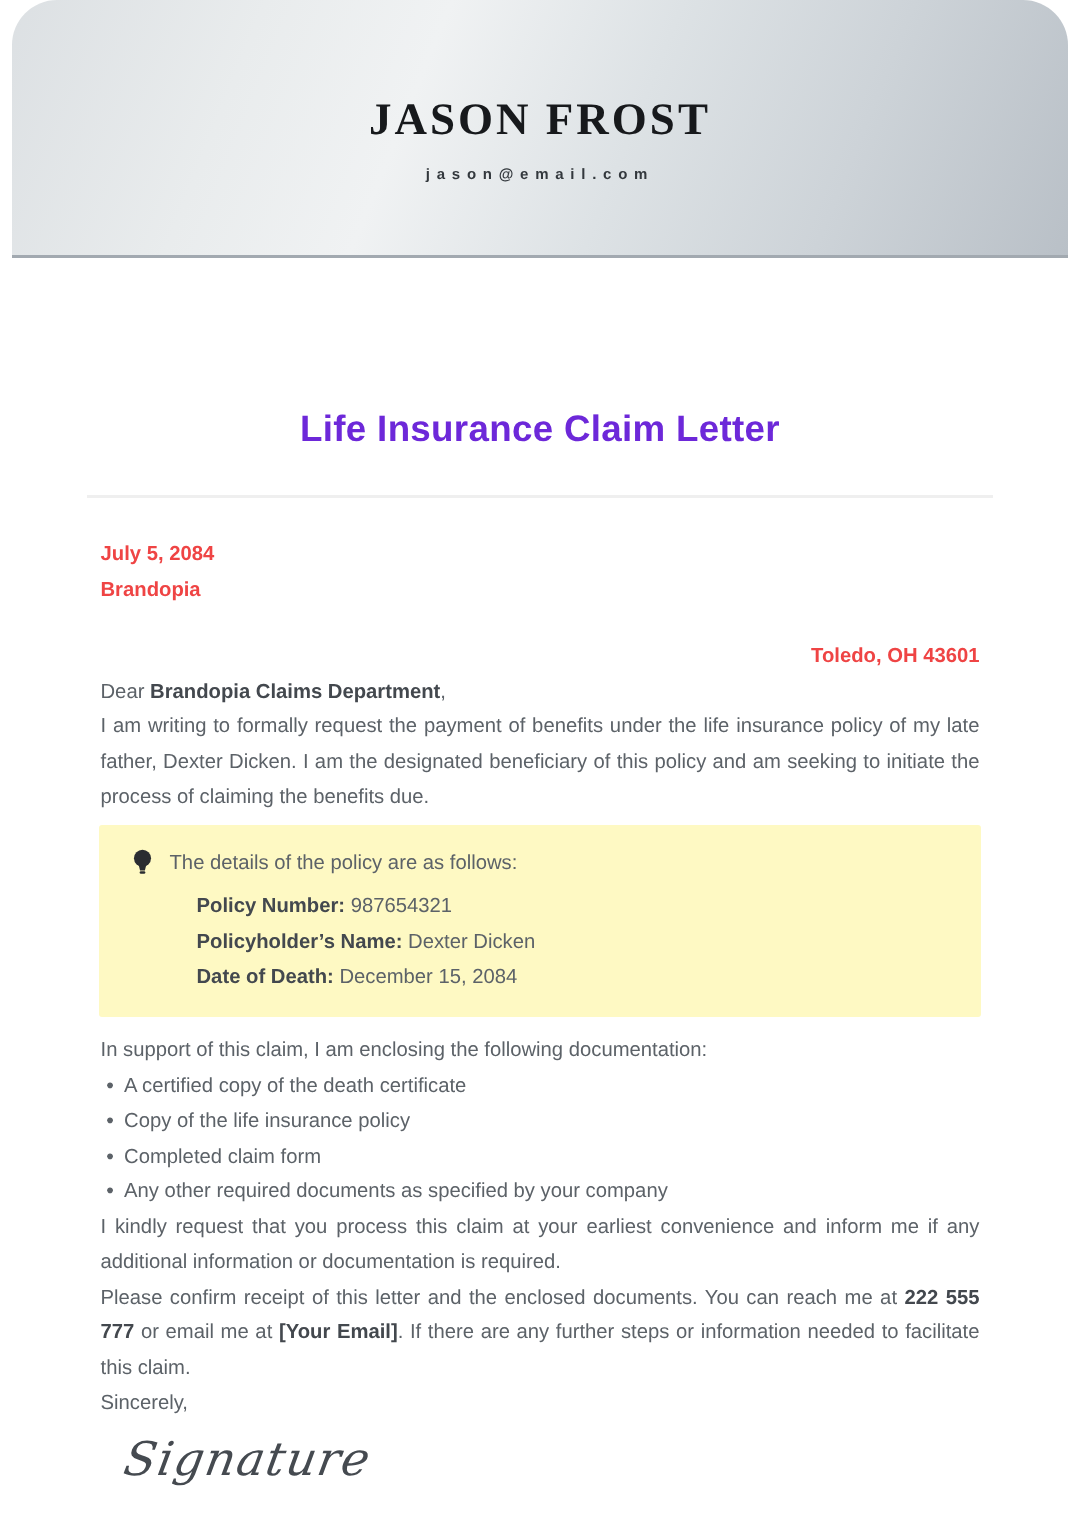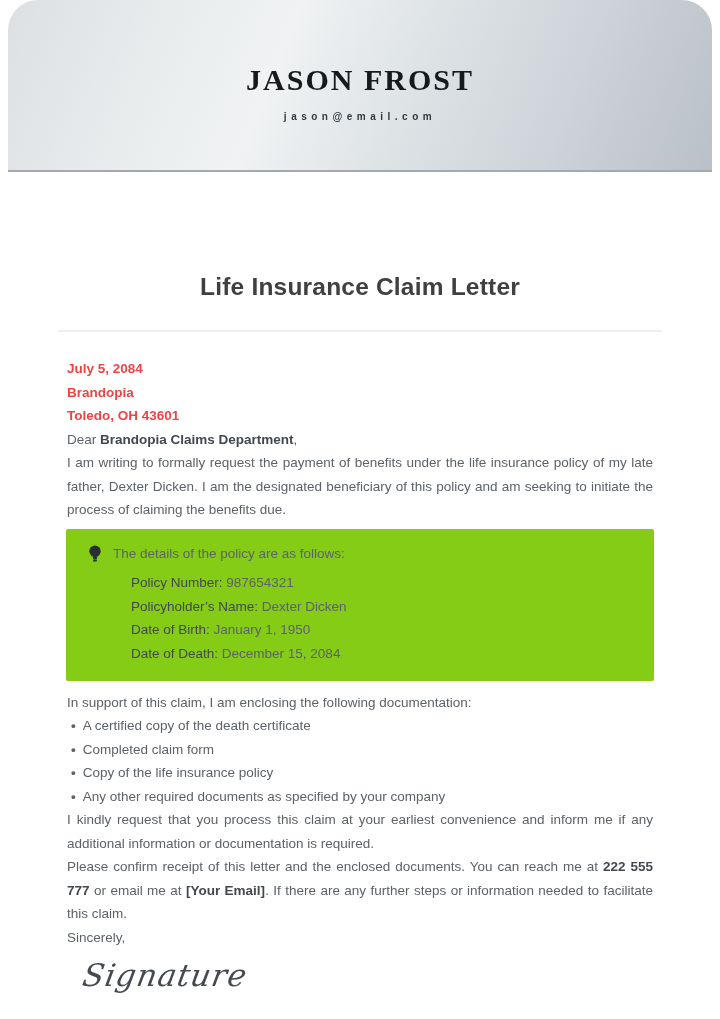--- a/index.html
+++ b/index.html
@@ -50,57 +50,57 @@
     padding: 0 59px;
     color: #5c6268;
     font-size: 13.5px;
     line-height: 23.5px;
   }
   .doc-title {
     text-align: center;
     font-size: 24.5px;
     line-height: 30px;
     font-weight: 700;
-    color: #404040;
+    color: #6d28d9;
     letter-spacing: 0.2px;
     margin-top: 100px;
   }
   .title-divider {
     border: none;
     border-top: 2px solid #efefef;
     margin: 28px -9px 0 -9px;
   }
 
   .date-block { margin-top: 25px; }
   .date-block p { font-weight: 700; color: #ef4444; }
-  .address-line { margin-top: 0; }
+  .address-line { margin-top: 21px; text-align: right; }
 
   .salutation strong, .content strong { color: #43484e; font-weight: 700; }
   .justify { text-align: justify; }
 
   
   .policy-box {
-    background: #84cc16;
+    background: #fef9c3;
     border-radius: 2px;
     margin: 7px -1px 10px -1px;
     padding: 13px 20px 15px 20px;
   }
   .policy-heading {
     display: flex;
     align-items: flex-start;
   }
   .bulb-icon {
     flex: 0 0 auto;
     width: 14px;
     margin: 3px 11px 0 2px;
     display: inline-flex;
   }
   .policy-rows { margin: 6px 0 0 45px; }
   .policy-row { line-height: 23.7px; }
-  .policy-row .label { font-weight: 400; color: #43484e; }
+  .policy-row .label { font-weight: 700; color: #43484e; }
 
   
   .enclosure-list { list-style: none; }
   .enclosure-list li { line-height: 23.5px; padding-left: 4px; }
   .enclosure-list li::before {
     content: "\2022";
     font-weight: 700;
     margin-right: 7px;
     color: #5c6268;
   }
@@ -150,31 +150,30 @@
             <circle cx="7" cy="6.2" r="5.7" fill="#2a2d31"></circle>
             <path d="M4.6 11.2 L9.4 11.2 L8.6 14.4 L5.4 14.4 Z" fill="#2a2d31"></path>
             <rect x="5.1" y="14.8" width="3.8" height="1.7" rx="0.85" fill="#2a2d31"></rect>
           </svg>
         </span>
         <span>The details of the policy are as follows:</span>
       </div>
       <div class="policy-rows">
         <div class="policy-row"><span class="label">Policy Number:</span><span> 987654321</span></div>
         <div class="policy-row"><span class="label">Policyholder’s Name:</span><span> Dexter Dicken</span></div>
-        <div class="policy-row"><span class="label">Date of Birth:</span><span> January 1, 1950</span></div>
         <div class="policy-row"><span class="label">Date of Death:</span><span> December 15, 2084</span></div>
       </div>
     </div>
 
     <p>In support of this claim, I am enclosing the following documentation:</p>
 
     <ul class="enclosure-list">
       <li>A certified copy of the death certificate</li>
+      <li>Copy of the life insurance policy</li>
       <li>Completed claim form</li>
-      <li>Copy of the life insurance policy</li>
       <li>Any other required documents as specified by your company</li>
     </ul>
 
     <p class="justify">I kindly request that you process this claim at your earliest convenience and inform me if any additional information or documentation is required.</p>
 
     <p class="justify"><span>Please confirm receipt of this letter and the enclosed documents. You can reach me at </span><strong>222 555 777</strong><span> or email me at </span><strong>[Your Email]</strong><span>. If there are any further steps or information needed to facilitate this claim.</span></p>
 
 
     <p class="closing-line">Sincerely,</p>
 

